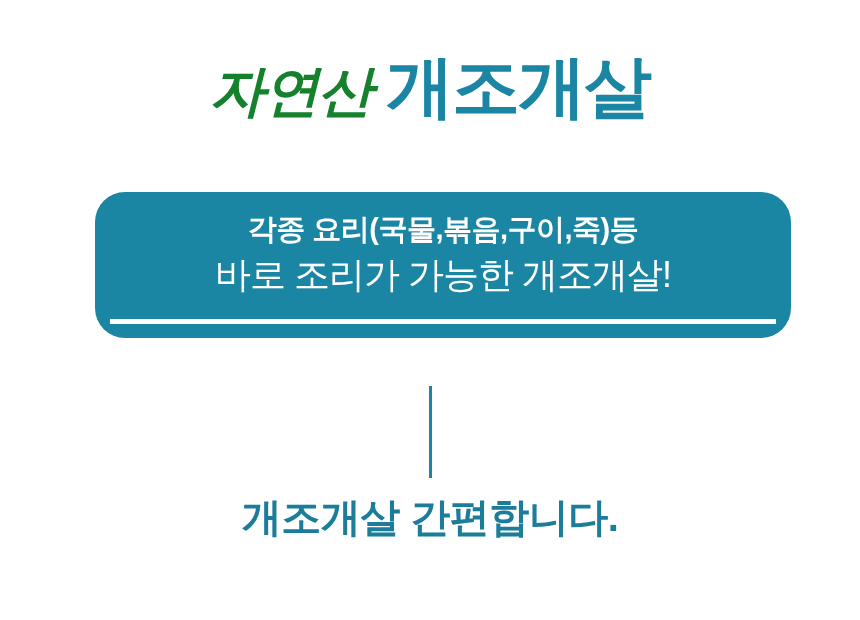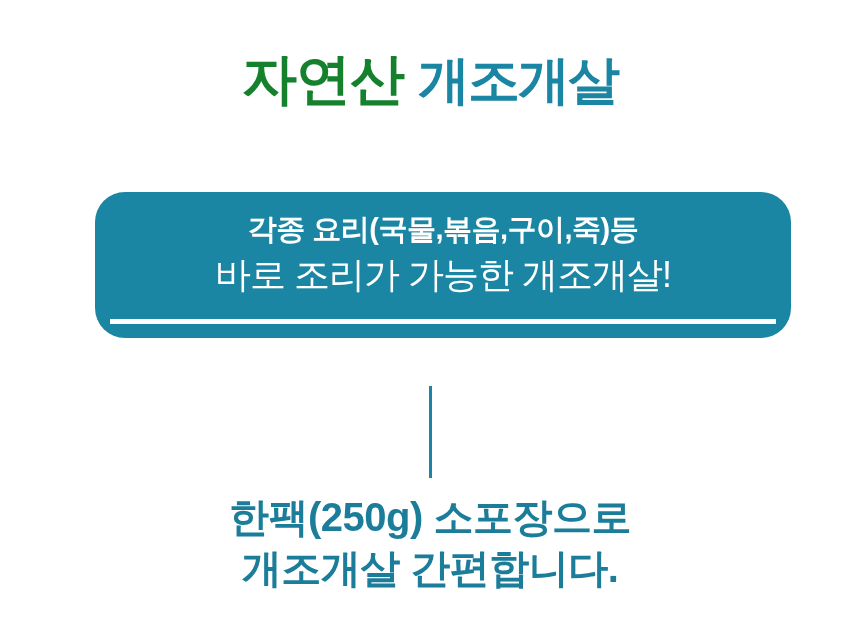--- a/index.html
+++ b/index.html
@@ -32,24 +32,25 @@
     white-space: nowrap;
     line-height: 1;
   }
 
   .headline-natural {
     font-size: 55px;
     font-weight: bold;
     color: #15812d;
     letter-spacing: -1px;
     vertical-align: baseline;
+    font-style: italic;
   }
 
   .headline-product {
-    font-size: 52px;
+    font-size: 68px;
     font-weight: bold;
     color: #1b86a3;
     letter-spacing: -2px;
     vertical-align: baseline;
     margin-left: 14px;
   }
 
   
   .callout-box {
     position: absolute;
@@ -139,17 +140,16 @@
 
   <div class="callout-box">
     <div class="callout-line-small">각종 요리(국물,볶음,구이,죽)등</div>
     <div class="callout-line-main">바로 조리가 가능한 개조개살!</div>
     <div class="callout-underline"></div>
   </div>
 
   <div class="connector-line"></div>
 
   <div class="caption">
-    <span class="caption-row">한팩(250g) 소포장으로</span>
     <span class="caption-row">개조개살 간편합니다.</span>
   </div>
 
 </div>
 
 </body></html>

